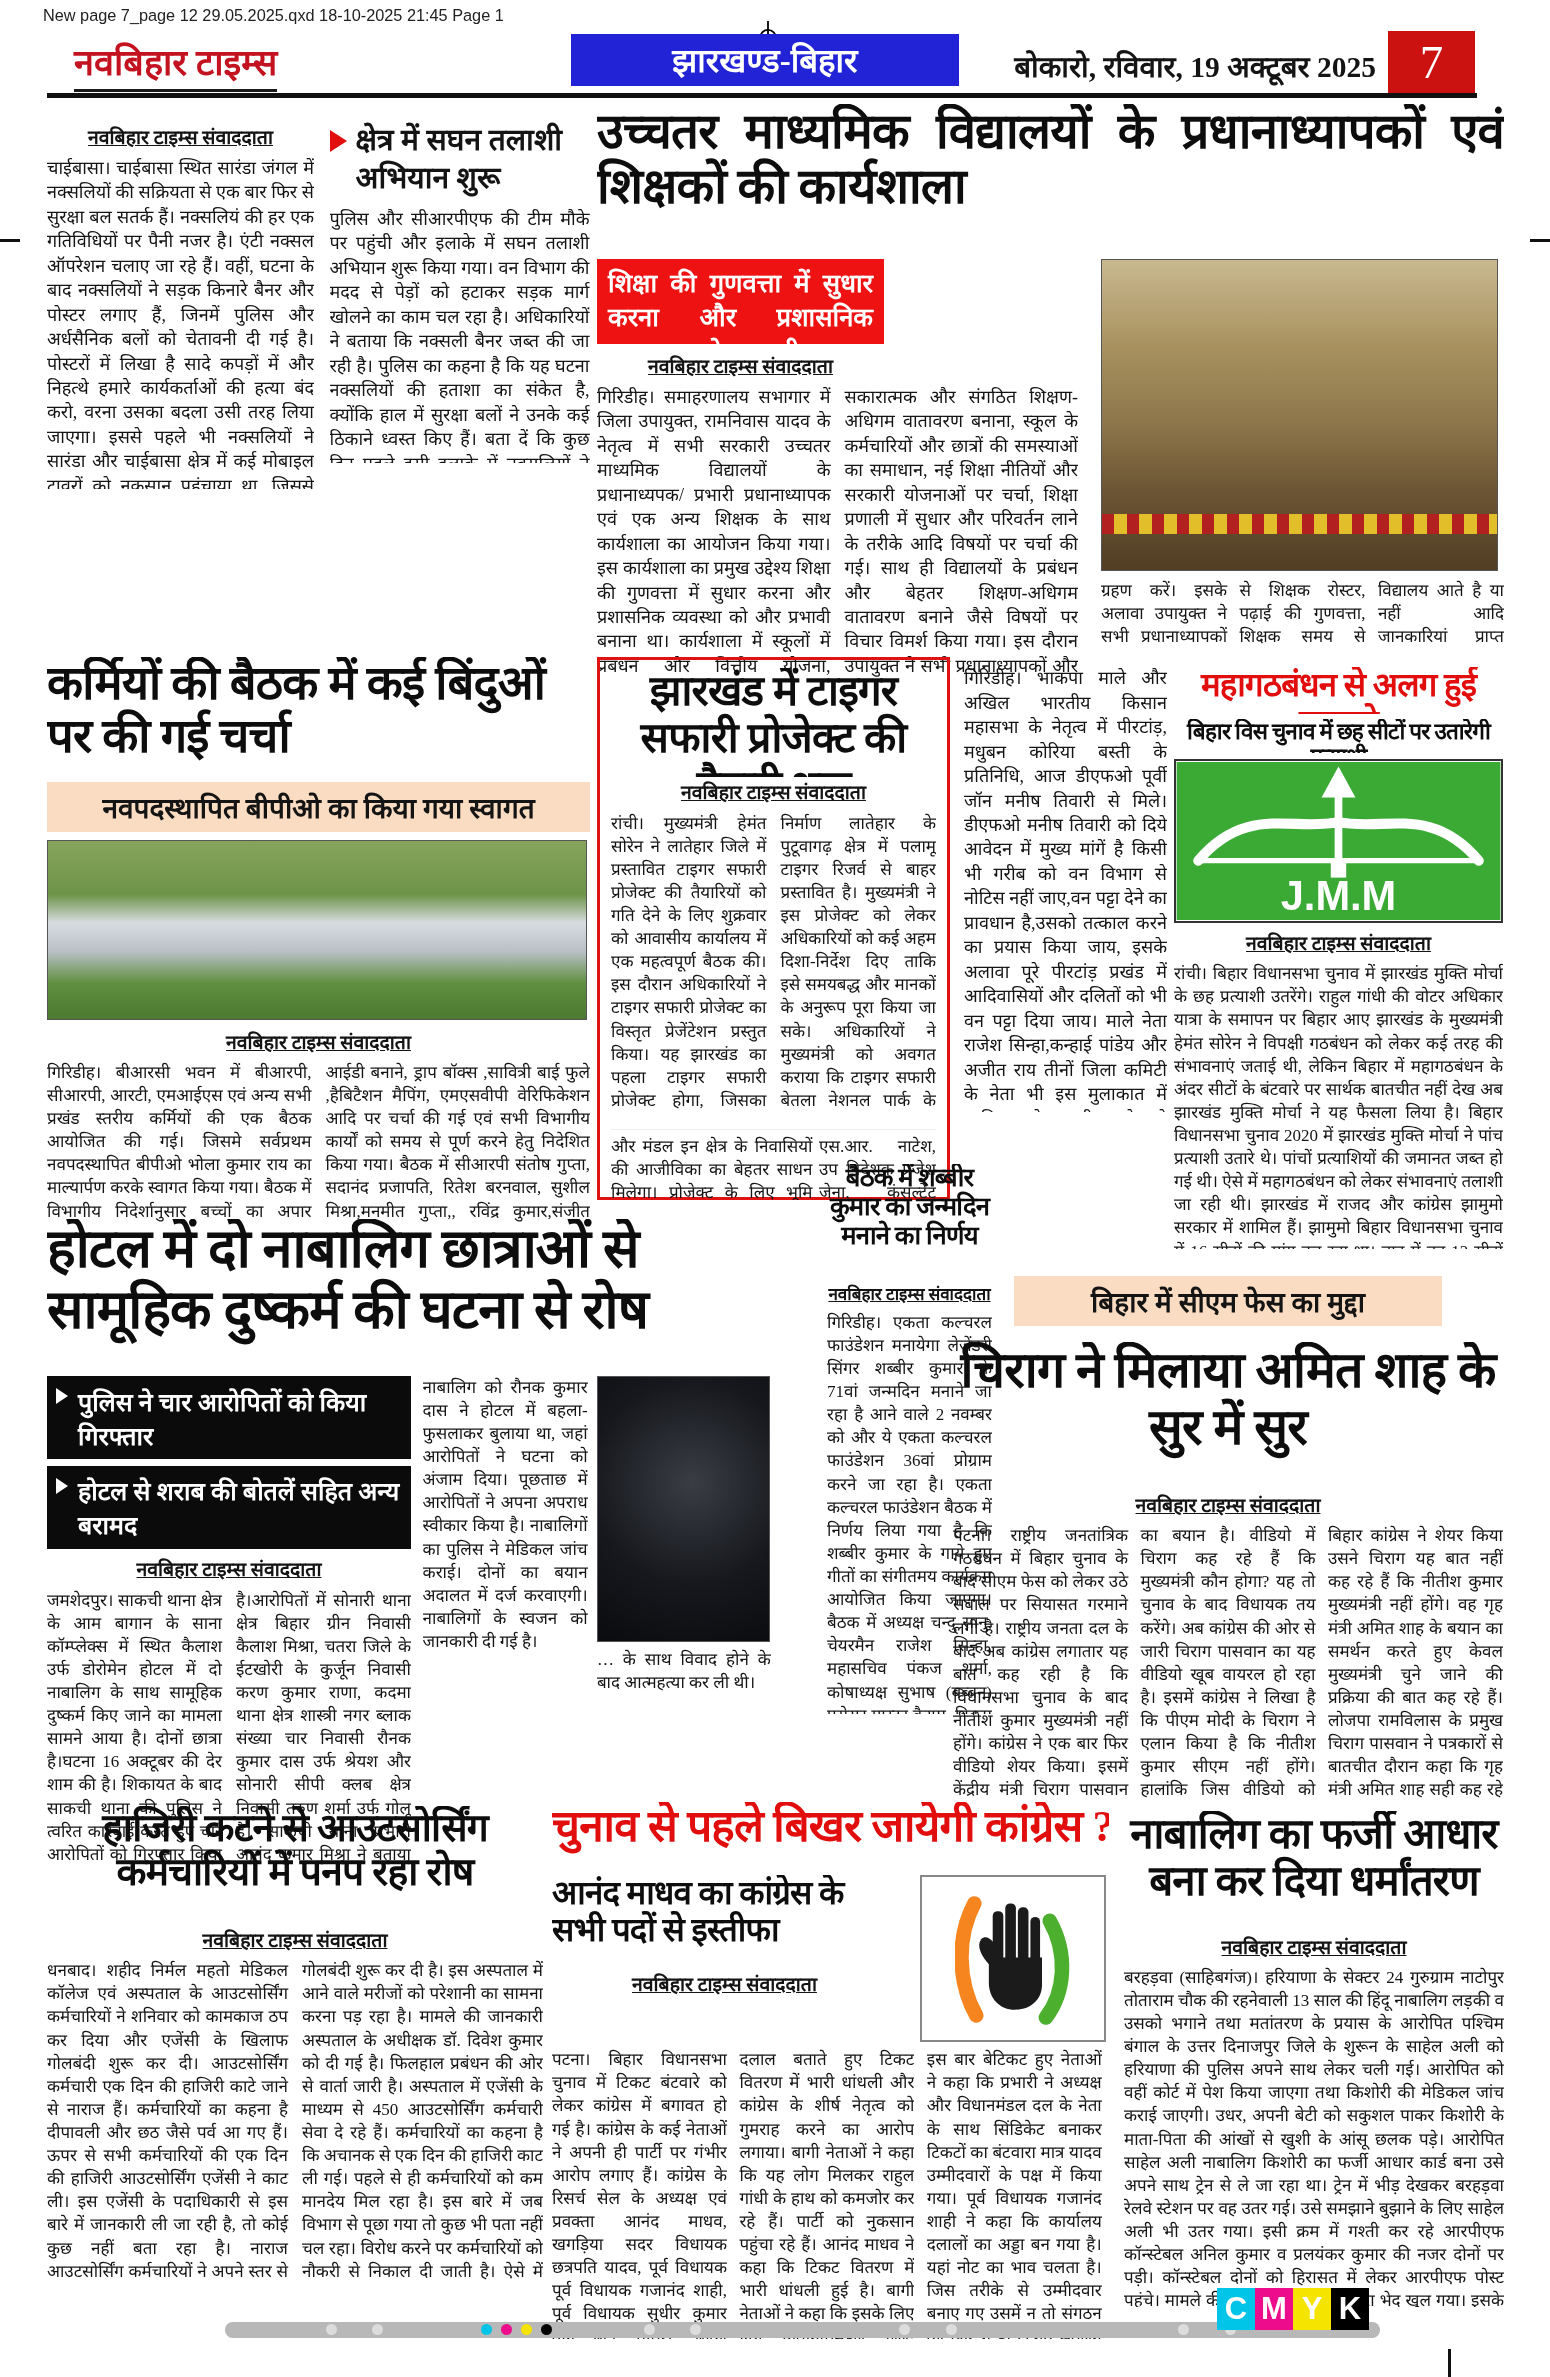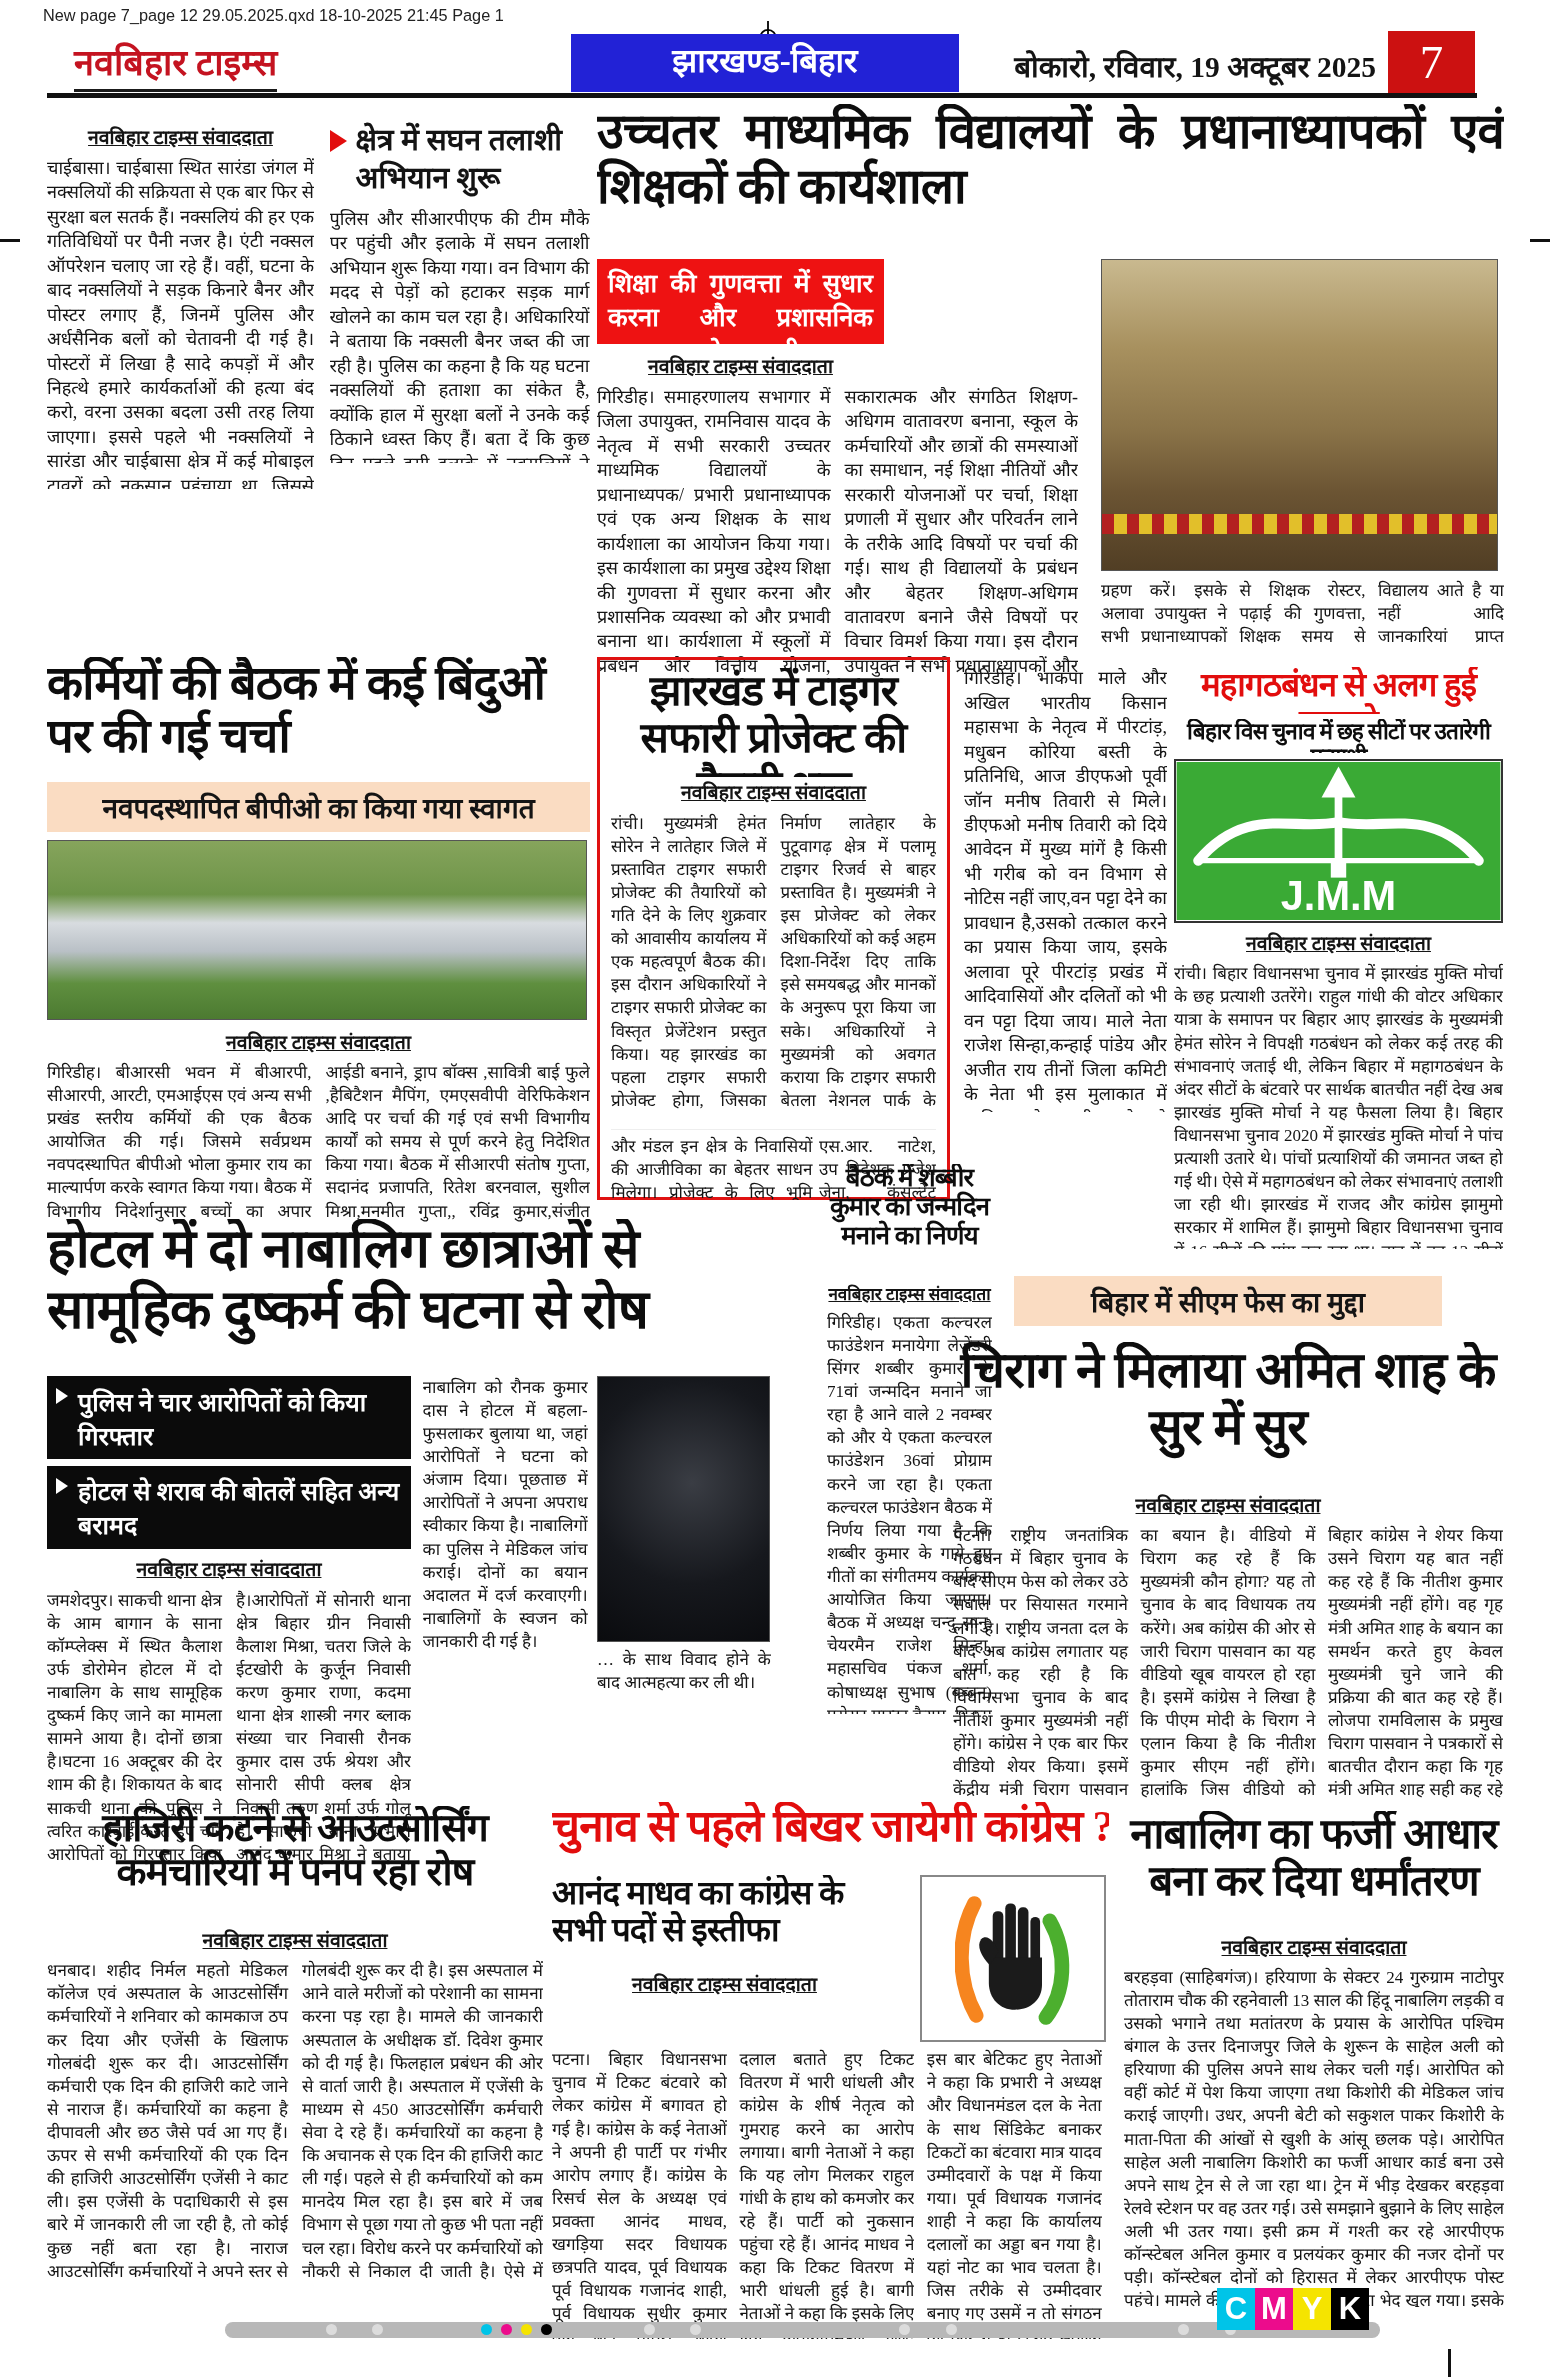--- a/index.html
+++ b/index.html
@@ -2,21 +2,21 @@
 <html style="font-size:12.4px"><head>
 <meta charset="utf-8">
 <style>
   html,body{margin:0;padding:0;background:#e8e8e8;}
   .page{position:relative;width:1550px;height:2377px;background:#ffffff;overflow:hidden;
         font-family:"Liberation Serif","DejaVu Serif",serif;color:#141414;}
   .abs{position:absolute;}
   .slug{font-family:"Liberation Sans","DejaVu Sans",sans-serif;font-size:16.3px;color:#222;}
   
   .paper-name{font-size:36px;font-weight:bold;color:#c41320;border-bottom:3.1px solid #1a1a1a;padding-bottom:3.1px;}
-  .section-box{background:#2222d6;color:#fff;font-size:33px;font-weight:bold;text-align:center;line-height:54px;height:58px;width:388px;}
+  .section-box{background:#2222d6;color:#fff;font-size:33px;font-weight:bold;text-align:center;line-height:54px;height:52px;width:388px;}
   .date-line{font-size:29.5px;font-weight:bold;text-align:right;width:411px;}
   .page-num{background:#cc1111;color:#fff;font-size:47px;width:87px;height:62px;text-align:center;line-height:62px;font-family:"Liberation Serif",serif;}
   .main-rule{background:#111;height:5.4px;}
   
   .hl{font-weight:bold;line-height:1.13;color:#0d0d0d;letter-spacing:-0.8px;}
   .hl-red{color:#e20d0d;}
   .byline{font-weight:bold;text-decoration:underline;text-align:center;font-size:19.4px;margin:1.6px 0 6.2px 0;}
   .body-txt{font-size:18px;line-height:1.36;text-align:justify;overflow:hidden;}
   .cols2{column-count:2;column-gap:14px;}
   .cols3{column-count:3;column-gap:12.4px;}

